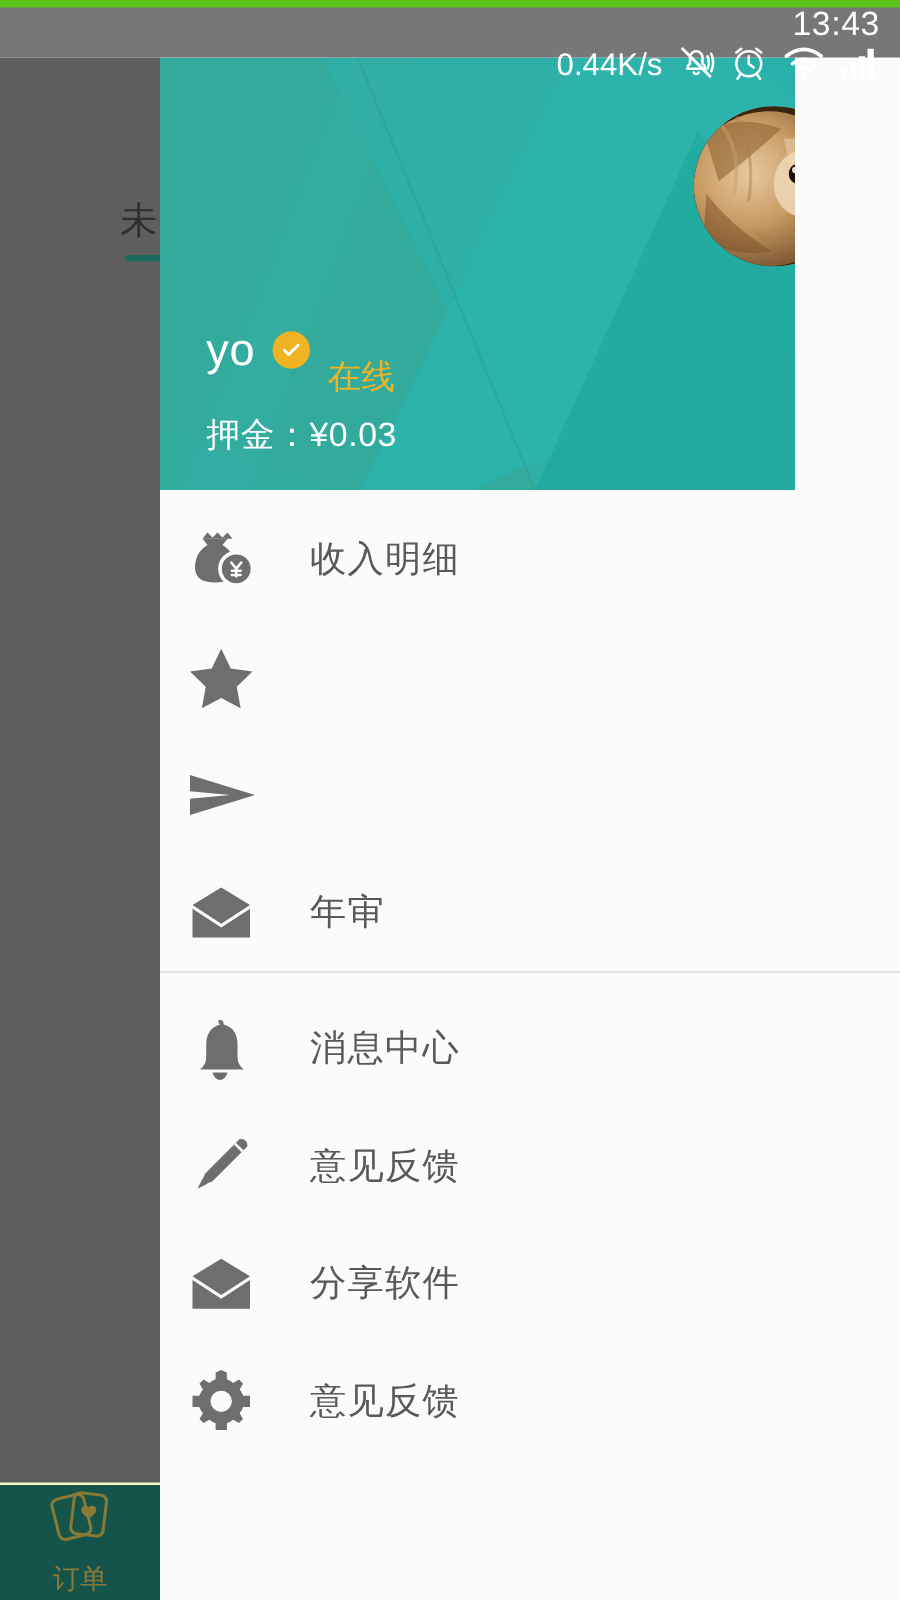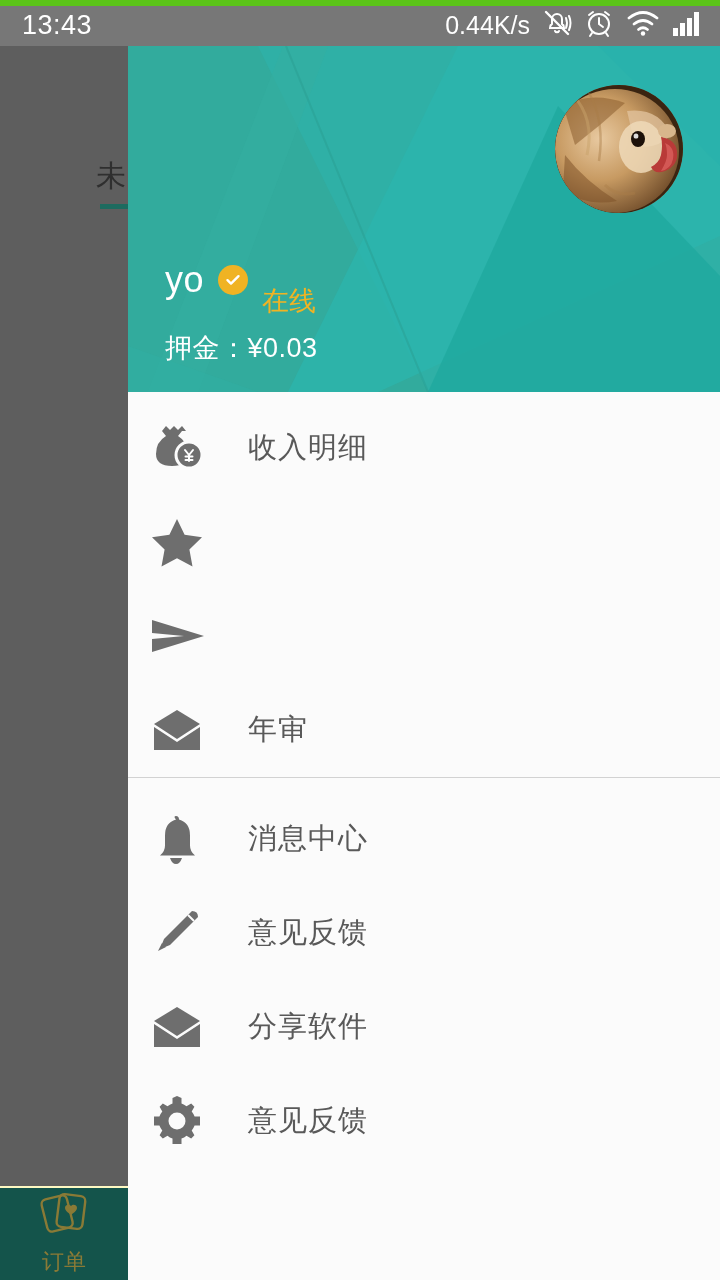--- a/index.html
+++ b/index.html
@@ -22,23 +22,24 @@
     width:720px; height:6px;
     background:#5bc319;
     z-index:60;
   }
 
   
   #statusbar {
     position:absolute; top:0; left:0;
     width:720px; height:46px;
     background:#777777;
-    display:flex; align-items:center;
-    padding:4px 16px 0 22px;
+    display:flex; align-items:flex-end;
+    padding:4px 16px 0 32px;
     z-index:50;
+    flex-direction:column;
   }
   #status-time {
     color:#ffffff; font-size:27px; letter-spacing:0.5px;
     font-weight:400;
   }
   #status-right {
     margin-left:auto;
     display:flex; align-items:center; gap:12px;
   }
   #net-speed { color:#ffffff; font-size:25px; letter-spacing:0; }
@@ -87,21 +88,21 @@
     top:46px; left:128px;
     width:592px; height:1234px;
     background:#fbfbfb;
     z-index:20;
     overflow:hidden;
   }
 
   
   #drawer-header {
     position:relative;
-    width:592px; height:346px;
+    width:508px; height:346px;
     overflow:hidden;
     background:#0369a1;
     text-align:center;
   }
   #drawer-header svg.pattern {
     position:absolute; top:0; left:0;
     width:592px; height:346px;
   }
   #avatar {
     position:absolute;

